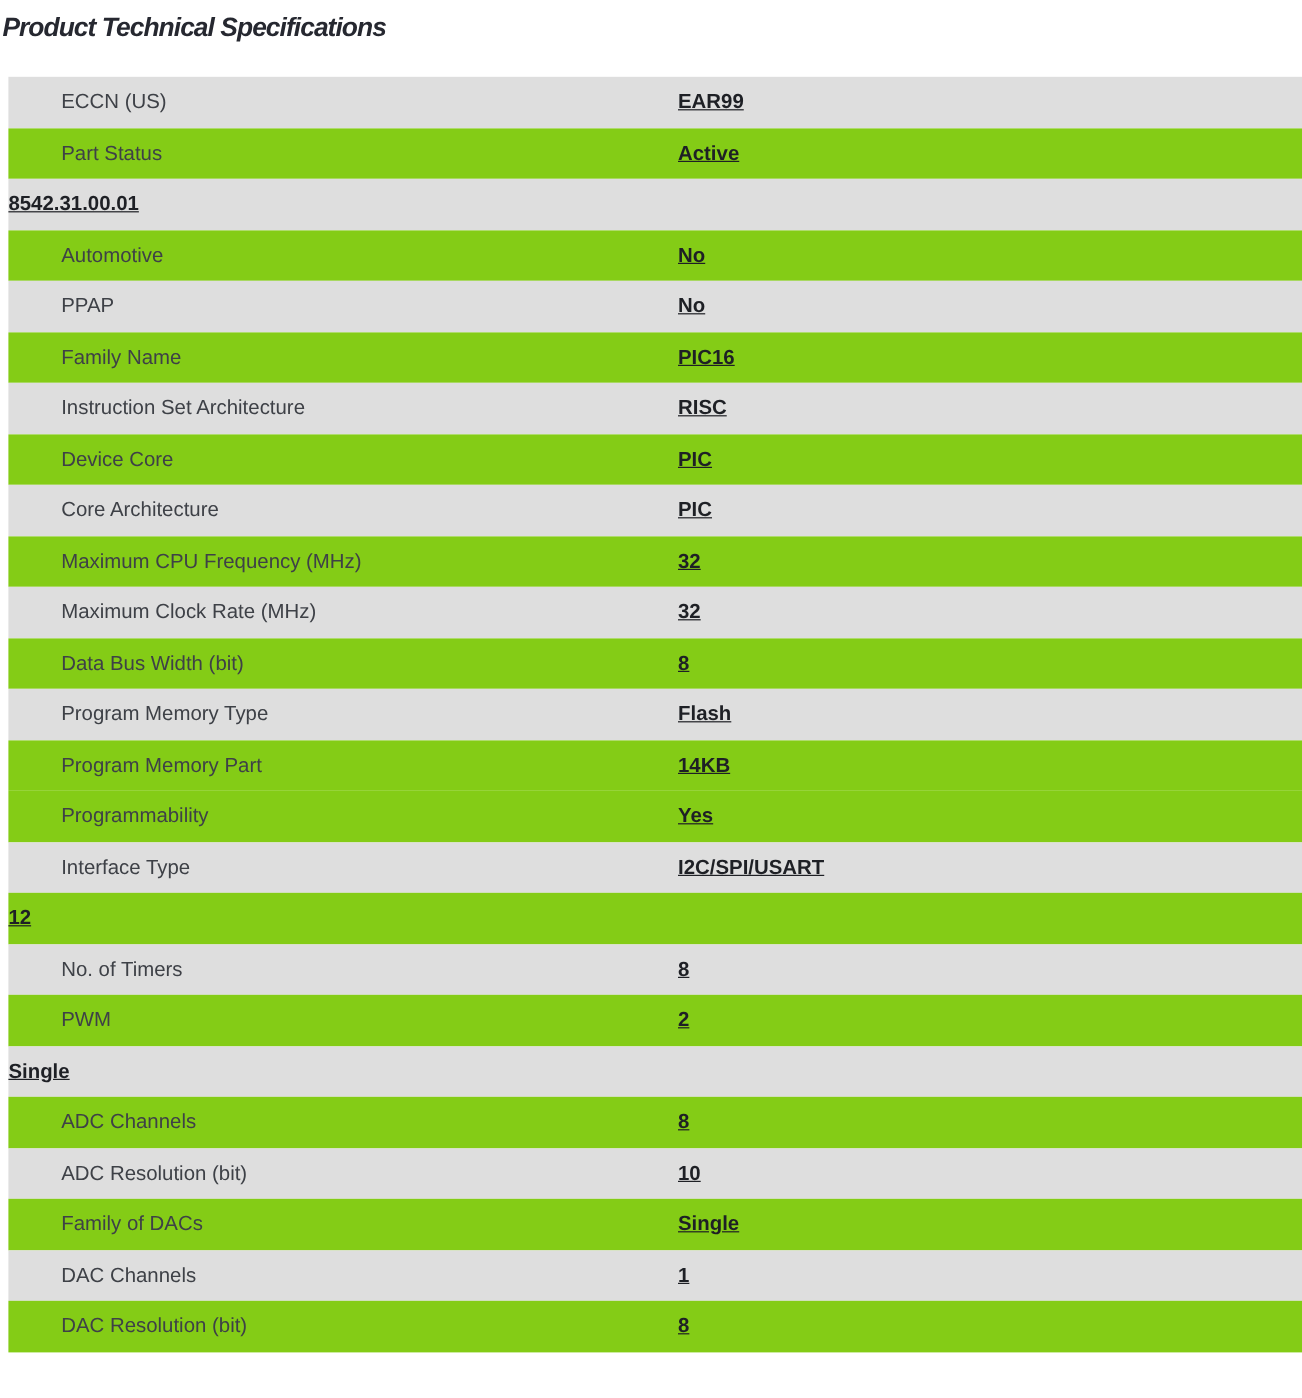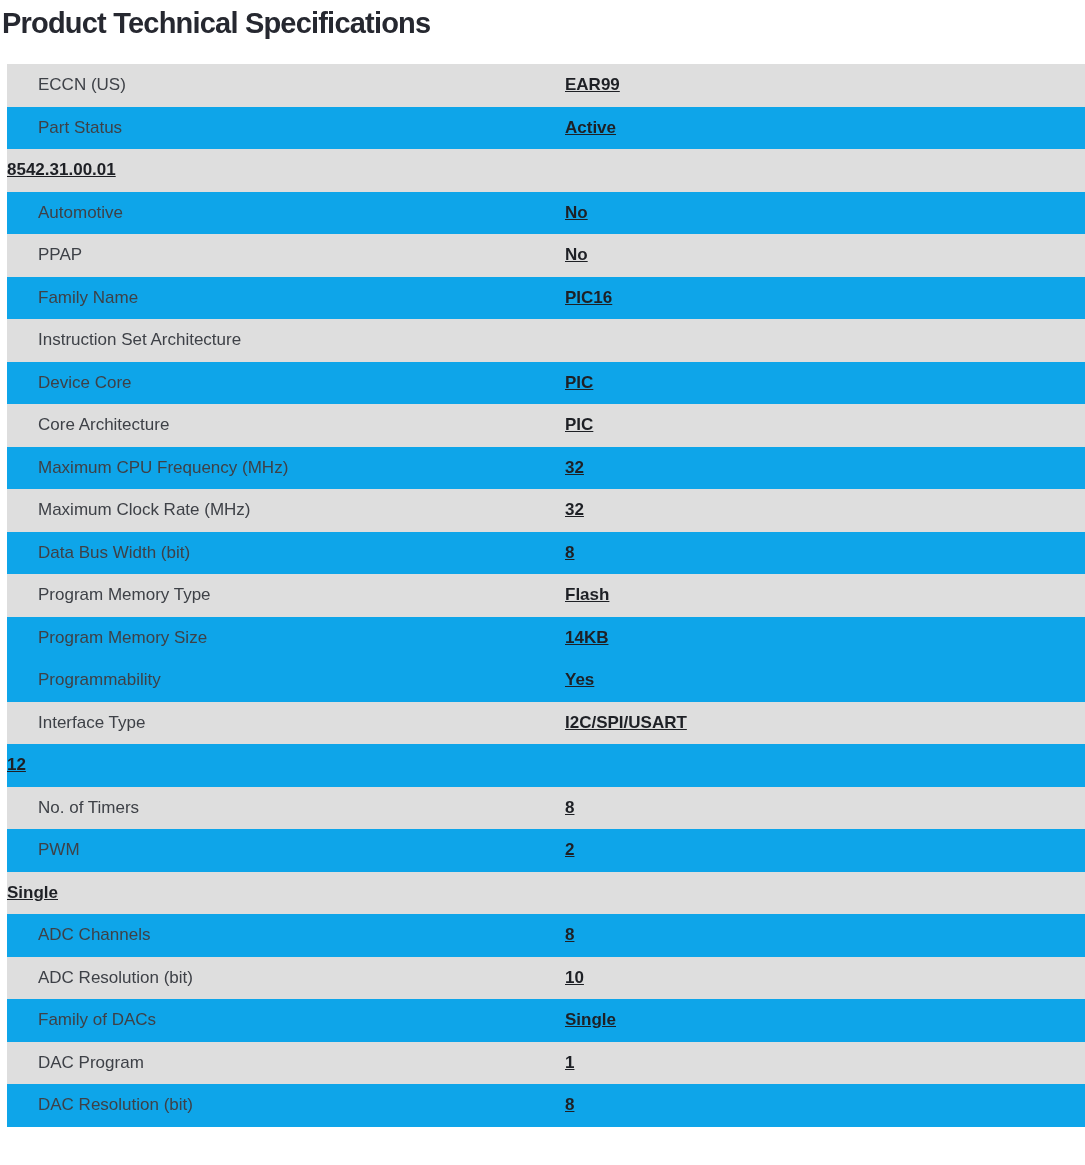--- a/index.html
+++ b/index.html
@@ -8,43 +8,44 @@
   }
   body {
     width: 1085px;
     height: 1165px;
     background: #ffffff;
     overflow: hidden;
     font-family: "Liberation Sans", sans-serif;
   }
   .page-title {
     margin: 5px 0 0 2px;
-    font-size: 29px;
+    font-size: 22px;
     line-height: 36px;
     font-weight: 700;
     letter-spacing: -0.8px;
     color: #262830;
+    font-style: italic;
   }
   .spec-table {
     margin: 23px 0 0 7px; 
     width: 1078px;
   }
   .spec-row {
     display: flex;
     align-items: center;
     height: 42.5px;
-    background: #0ea5e9;
+    background: #84cc16;
   }
   .spec-row.alt {
     background: #dedede;
   }
   .spec-label {
     flex: 0 0 558px;
     box-sizing: border-box;
-    padding-left: 31px;
+    padding-left: 44px;
     font-size: 17px;
     font-weight: 400;
     color: #3e4147;
     white-space: nowrap;
   }
   .spec-value {
     flex: 1 1 auto;
     font-size: 17px;
     font-weight: 700;
     color: #1e2025;
@@ -76,20 +77,21 @@
     <div class="spec-row alt">
       <div class="spec-label">PPAP</div>
       <div class="spec-value">No</div>
     </div>
     <div class="spec-row">
       <div class="spec-label">Family Name</div>
       <div class="spec-value">PIC16</div>
     </div>
     <div class="spec-row alt">
       <div class="spec-label">Instruction Set Architecture</div>
+      <div class="spec-value">RISC</div>
     </div>
     <div class="spec-row">
       <div class="spec-label">Device Core</div>
       <div class="spec-value">PIC</div>
     </div>
     <div class="spec-row alt">
       <div class="spec-label">Core Architecture</div>
       <div class="spec-value">PIC</div>
     </div>
     <div class="spec-row">
@@ -102,21 +104,21 @@
     </div>
     <div class="spec-row">
       <div class="spec-label">Data Bus Width (bit)</div>
       <div class="spec-value">8</div>
     </div>
     <div class="spec-row alt">
       <div class="spec-label">Program Memory Type</div>
       <div class="spec-value">Flash</div>
     </div>
     <div class="spec-row">
-      <div class="spec-label">Program Memory Size</div>
+      <div class="spec-label">Program Memory Part</div>
       <div class="spec-value">14KB</div>
     </div>
     <div class="spec-row">
       <div class="spec-label">Programmability</div>
       <div class="spec-value">Yes</div>
     </div>
     <div class="spec-row alt">
       <div class="spec-label">Interface Type</div>
       <div class="spec-value">I2C/SPI/USART</div>
     </div>
@@ -140,20 +142,20 @@
     </div>
     <div class="spec-row alt">
       <div class="spec-label">ADC Resolution (bit)</div>
       <div class="spec-value">10</div>
     </div>
     <div class="spec-row">
       <div class="spec-label">Family of DACs</div>
       <div class="spec-value">Single</div>
     </div>
     <div class="spec-row alt">
-      <div class="spec-label">DAC Program</div>
+      <div class="spec-label">DAC Channels</div>
       <div class="spec-value">1</div>
     </div>
     <div class="spec-row">
       <div class="spec-label">DAC Resolution (bit)</div>
       <div class="spec-value">8</div>
     </div>
   </div>
 
 </body></html>

